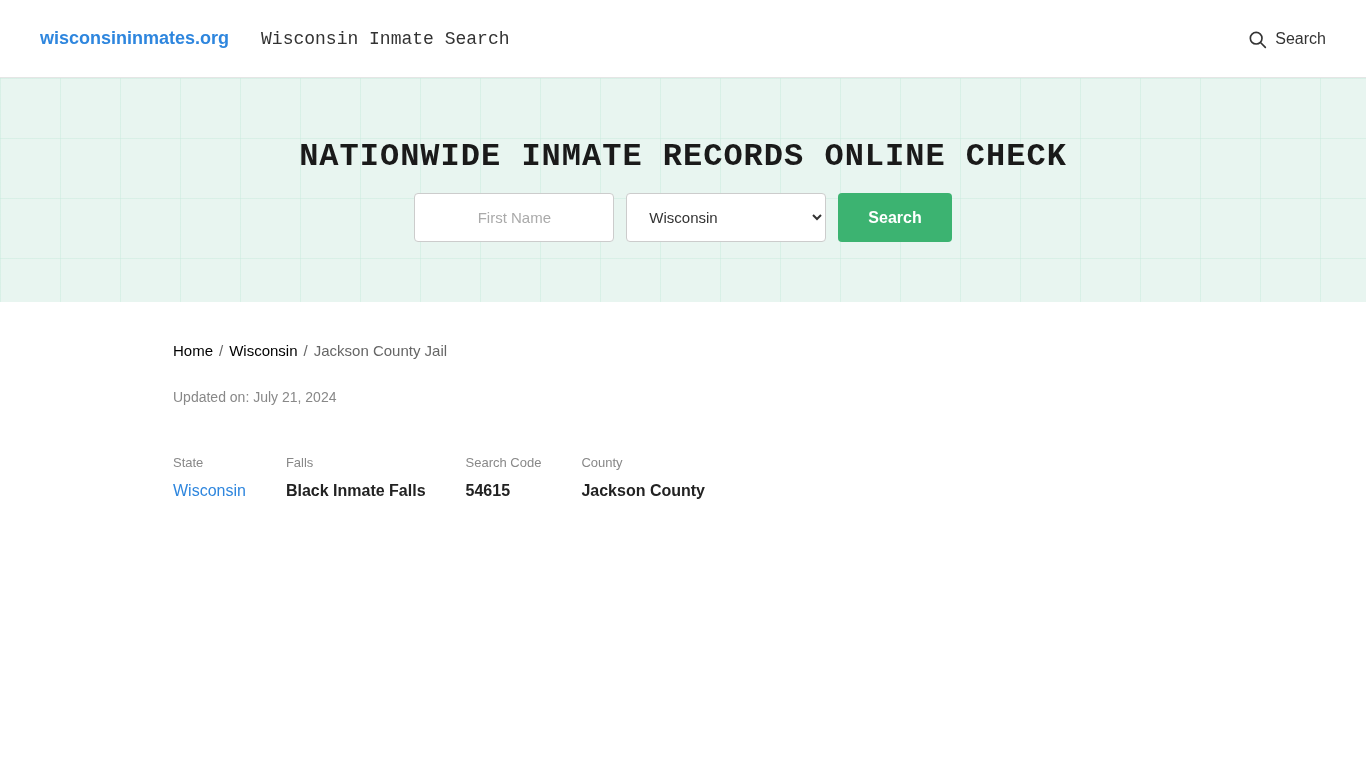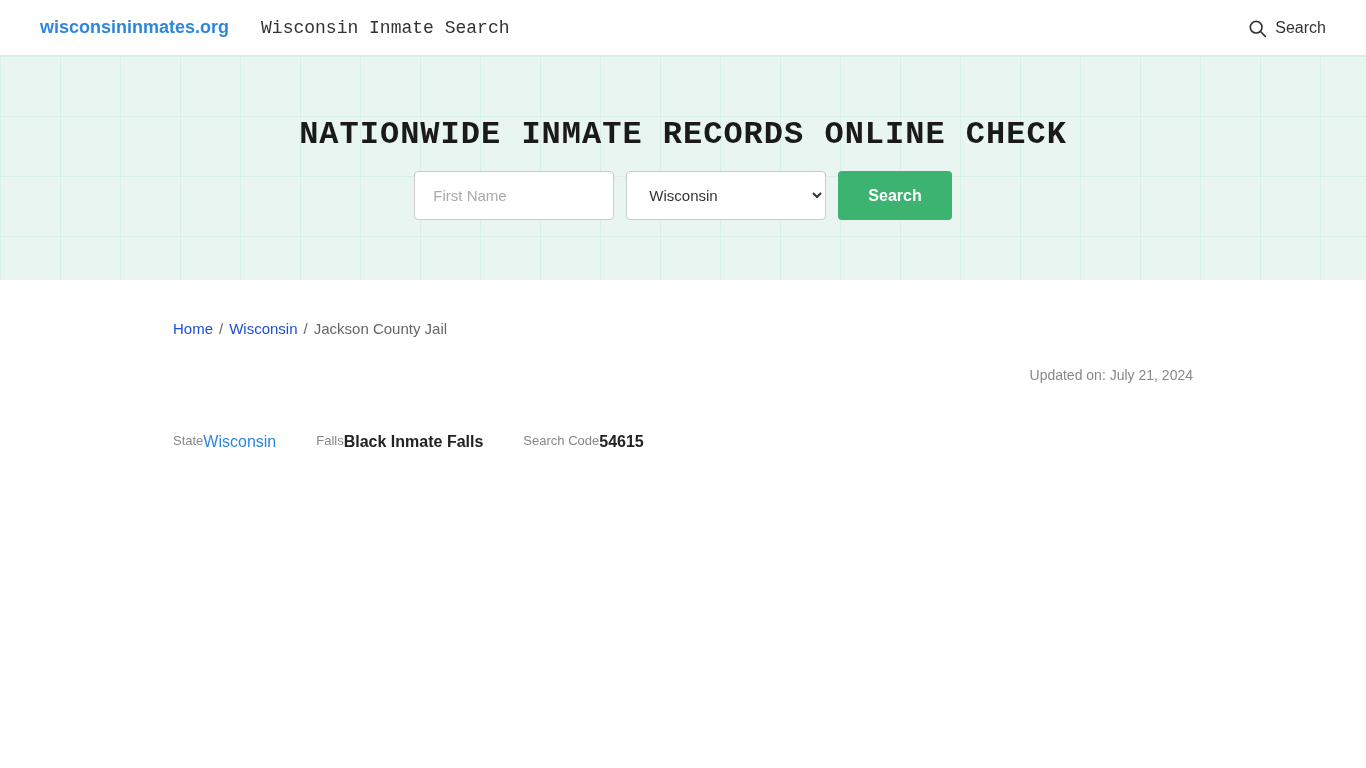--- a/index.html
+++ b/index.html
@@ -3,21 +3,21 @@
   <meta charset="utf-8">
   <style>
     * { box-sizing: border-box; margin: 0; padding: 0; }
     body { font-family: Arial, sans-serif; color: #333; background: #fff; }
 
     
     .header {
       display: flex;
       align-items: center;
       padding: 0 40px;
-      height: 56px;
+      height: 78px;
       border-bottom: 1px solid #e5e5e5;
       background: #fff;
       justify-content: flex-end;
     }
     .header-logo {
       color: #2e86de;
       font-size: 18px;
       font-weight: 600;
       text-decoration: none;
       margin-right: 32px;
@@ -72,20 +72,21 @@
       flex-wrap: wrap;
     }
     .hero-form input {
       padding: 14px 18px;
       border: 1px solid #ccc;
       border-radius: 4px;
       font-size: 15px;
       width: 200px;
       outline: none;
       background: #fff;
+      text-align: center;
     }
     .hero-form input::placeholder { color: #aaa; }
     .hero-form select {
       padding: 14px 18px;
       border: 1px solid #ccc;
       border-radius: 4px;
       font-size: 15px;
       width: 200px;
       outline: none;
       background: #fff;
@@ -112,49 +113,48 @@
     }
 
     
     .breadcrumb {
       display: flex;
       align-items: center;
       gap: 6px;
       font-size: 15px;
       margin-bottom: 30px;
     }
-    .breadcrumb a { color: #1d4ed8; text-decoration: none; }
+    .breadcrumb a { color: #000000; text-decoration: none; }
     .breadcrumb span { color: #666; }
 
     
     .page-title {
       font-size: 40px;
       font-weight: 900;
       color: #111;
       line-height: 1.2;
       margin-bottom: 18px;
       text-transform: uppercase;
     }
     .updated-on {
       font-size: 14px;
       color: #888;
       margin-bottom: 50px;
-      text-align: right;
     }
 
     
     .info-cards {
       display: flex;
       gap: 40px;
       flex-wrap: wrap;
     }
     .info-card {
       display: flex;
-      flex-direction: row;
-      gap: 0;
+      flex-direction: column;
+      gap: 12px;
     }
     .info-card-label {
       font-size: 13px;
       color: #888;
     }
     .info-card-value {
       font-size: 16px;
       font-weight: 600;
       color: #222;
     }
@@ -209,15 +209,19 @@
       <span class="info-card-value link">Wisconsin</span>
     </div>
     <div class="info-card">
       <span class="info-card-label">Falls</span>
       <span class="info-card-value">Black Inmate Falls</span>
     </div>
     <div class="info-card">
       <span class="info-card-label">Search Code</span>
       <span class="info-card-value">54615</span>
     </div>
+    <div class="info-card">
+      <span class="info-card-label">County</span>
+      <span class="info-card-value">Jackson County</span>
+    </div>
   </div>
 
 </main>
 
 </body></html>

